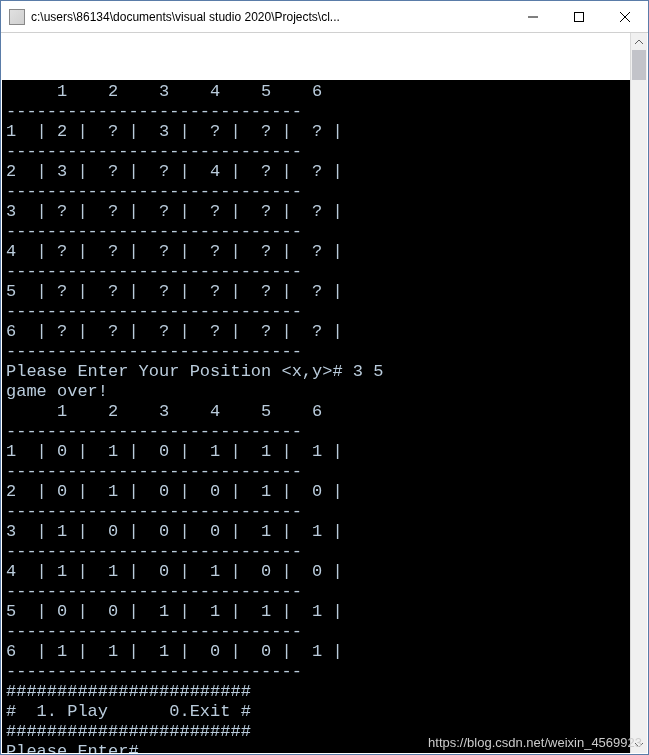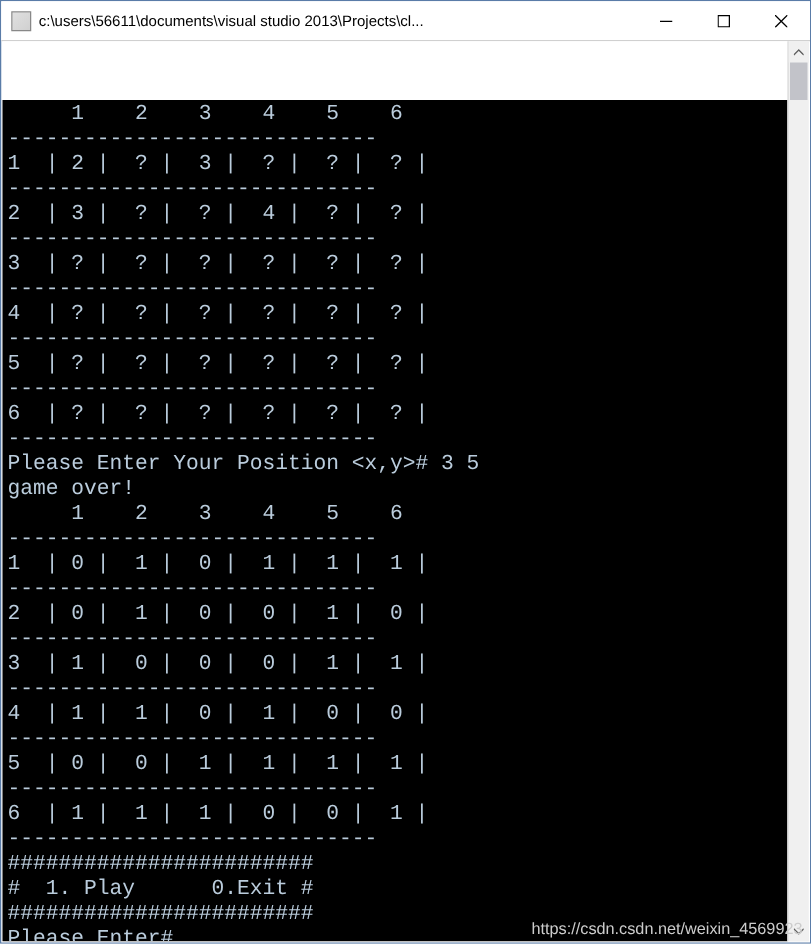--- a/index.html
+++ b/index.html
@@ -19,21 +19,21 @@
   .scroll-thumb { position: absolute; top: 17px; left: 1px; right: 1px; height: 30px; background: #c2c3c9; }
   .watermark { position: absolute; right: 6px; bottom: 4px; font-size: 13px; color: #cccccc; font-family: Arial, sans-serif; pointer-events: none; }
 </style>
 </head>
 <body>
 
 <div class="outer-border">
 
   <div class="titlebar">
     <span class="app-icon"></span>
-    <span class="title-text">c:\users\56611\documents\visual studio 2013\Projects\cl...</span>
+    <span class="title-text">c:\users\86134\documents\visual studio 2020\Projects\cl...</span>
     <div class="win-controls">
       <div class="win-btn">
         <svg viewBox="0 0 10 10">
             <line x1="0" y1="5" x2="10" y2="5" stroke="currentColor" stroke-width="1"></line>
           </svg>
       </div>
       <div class="win-btn">
         <svg viewBox="0 0 10 10">
             <rect x="0.5" y="0.5" width="9" height="9" fill="none" stroke="currentColor" stroke-width="1"></rect>
           </svg>
@@ -90,14 +90,14 @@
       </div>
       <div class="scroll-thumb"></div>
       <div class="scroll-down">
         <svg width="8" height="6" viewBox="0 0 8 6">
             <path d="M0 1 L4 5 L8 1" fill="none" stroke="#606060" stroke-width="1"></path>
           </svg>
       </div>
     </div>
   </div>
 
-  <div class="watermark">https://csdn.csdn.net/weixin_4569923</div>
+  <div class="watermark">https://blog.csdn.net/weixin_4569923</div>
 </div>
 
 </body></html>

